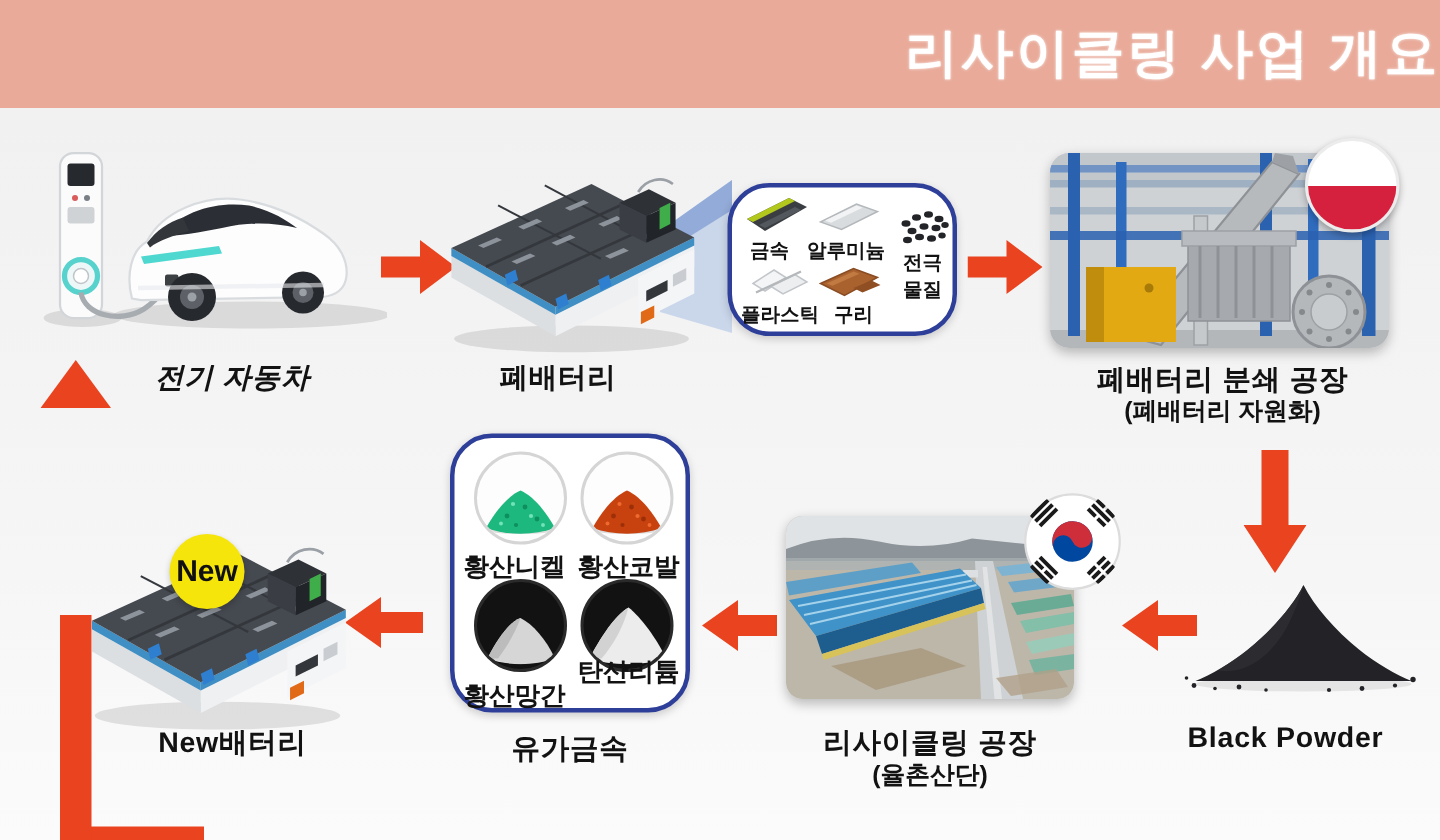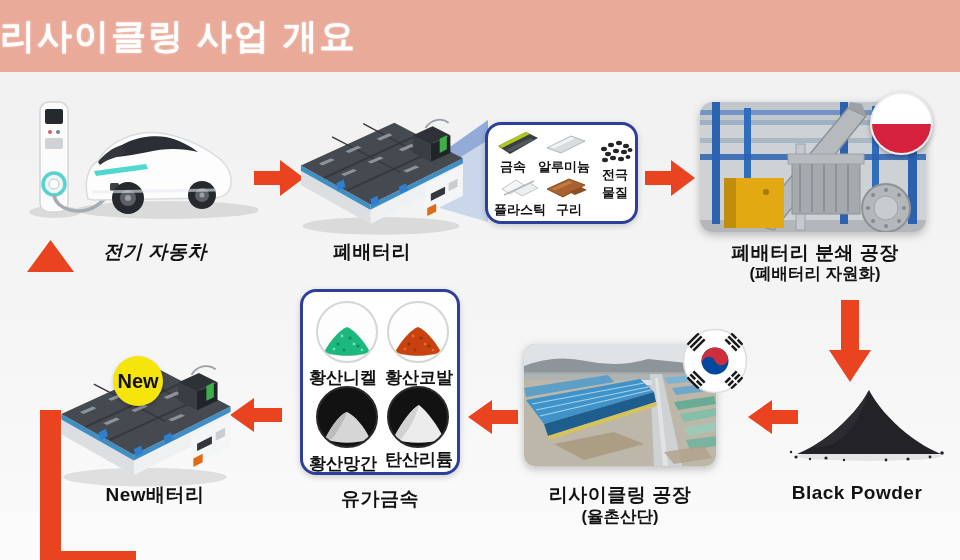--- a/index.html
+++ b/index.html
@@ -3,41 +3,41 @@
 <meta charset="utf-8">
 <style>
   * { margin:0; padding:0; box-sizing:border-box; }
   html,body { width:960px; height:560px; }
   body { font-family:"Liberation Sans","DejaVu Sans",sans-serif; background:#fff; }
   .stage { position:relative; width:960px; height:560px; overflow:hidden; background:#f4f4f5; }
 
   
   .header { position:absolute; left:0; top:0; width:960px; height:72px; background:#e9aa99; }
   .header .title {
-    width:100%; text-align:left; line-height:72px; font-size:35px; font-weight:bold;
+    width:100%; text-align:right; line-height:72px; font-size:35px; font-weight:bold;
     color:#ffffff; letter-spacing:2px; text-shadow:0 0 2px rgba(255,255,255,.85);border-radius:10px;
   }
 
   .content { position:absolute; left:0; top:72px; width:960px; height:488px;
     background:linear-gradient(180deg,#f1f1f2 0%,#f5f5f6 55%,#fbfbfb 100%); }
 
   .abs { position:absolute; }
 
   
   .lbl { position:absolute; text-align:center; font-size:19px; font-weight:bold; color:#121212; letter-spacing:.5px; }
   .sublbl { position:absolute; text-align:center; font-size:16.5px; font-weight:bold; color:#121212; }
 
   
   .arrow { position:absolute; z-index:1; }
   .arrow polygon { fill:#e9431f; }
   .loop-foot { position:absolute; left:40px; top:479px; width:96px; height:21px; background:#e9431f; z-index:1; }
   .loop-shaft { position:absolute; left:40px; top:338px; width:21px; height:163px; background:#e9431f; z-index:1; }
 
   
-  .callout { position:absolute; background:#ffffff; border:3px solid #2e3f9a; border-radius:16px;
+  .callout { position:absolute; background:#ffffff; border:3px solid #2e3f9a; border-radius:28px;
     box-shadow:0 2px 6px rgba(0,0,0,.18); z-index:2; }
   .mat-lbl { position:absolute; font-size:13px; font-weight:bold; color:#121212; white-space:nowrap; }
   .met-lbl { position:absolute; font-size:17px; font-weight:bold; color:#121212; text-align:center; }
 
   .chem-circle { position:absolute; width:62px; height:62px; border-radius:50%; overflow:hidden; }
   .chem-circle.white { background:#fdfdfd; border:2px solid #d5d5d5; }
   .chem-circle.black { background:#121212; border:2px solid #2a2a2a; }
   .chem-circle svg { position:absolute; left:50%; bottom:3px; transform:translateX(-50%); }
 
   
@@ -390,21 +390,21 @@
           <path d="M7,40 C15,24 23,15 29,13 C26,22 20,32 14,40 Z" fill="#bcbcbc"></path>
         </svg>
       </div>
       <div class="chem-circle black" style="left:84px; top:94px;">
         <svg width="58" height="46" viewBox="0 0 58 46">
           <path d="M4,42 C14,23 23,12 30,8 C38,14 49,29 55,42 C40,47 18,47 4,42 Z" fill="#ececec"></path>
           <path d="M4,42 C14,23 23,12 30,8 C27,20 20,33 12,42 Z" fill="#d2d2d2"></path>
         </svg>
       </div>
       <div class="met-lbl" style="left:2px; top:160px; width:76px;">황산망간</div>
-      <div class="met-lbl" style="left:76px; top:156px; width:80px;">탄산리튬</div>
+      <div class="met-lbl" style="left:76px; top:144px; width:80px;">탄산리튬</div>
     </div>
     <div class="lbl" style="left:300px; top:414px; width:160px;">유가금속</div>
 
     <svg class="arrow" style="left:226px; top:324px;" width="56" height="38" viewBox="0 0 56 38">
       <polygon points="56,12 28,12 28,2 4,19 28,36 28,26 56,26"></polygon>
     </svg>
 
     <div class="loop-foot"></div>
     <div class="loop-shaft"></div>
     <svg class="arrow" style="left:27px; top:168px;" width="47" height="32" viewBox="0 0 47 32">

